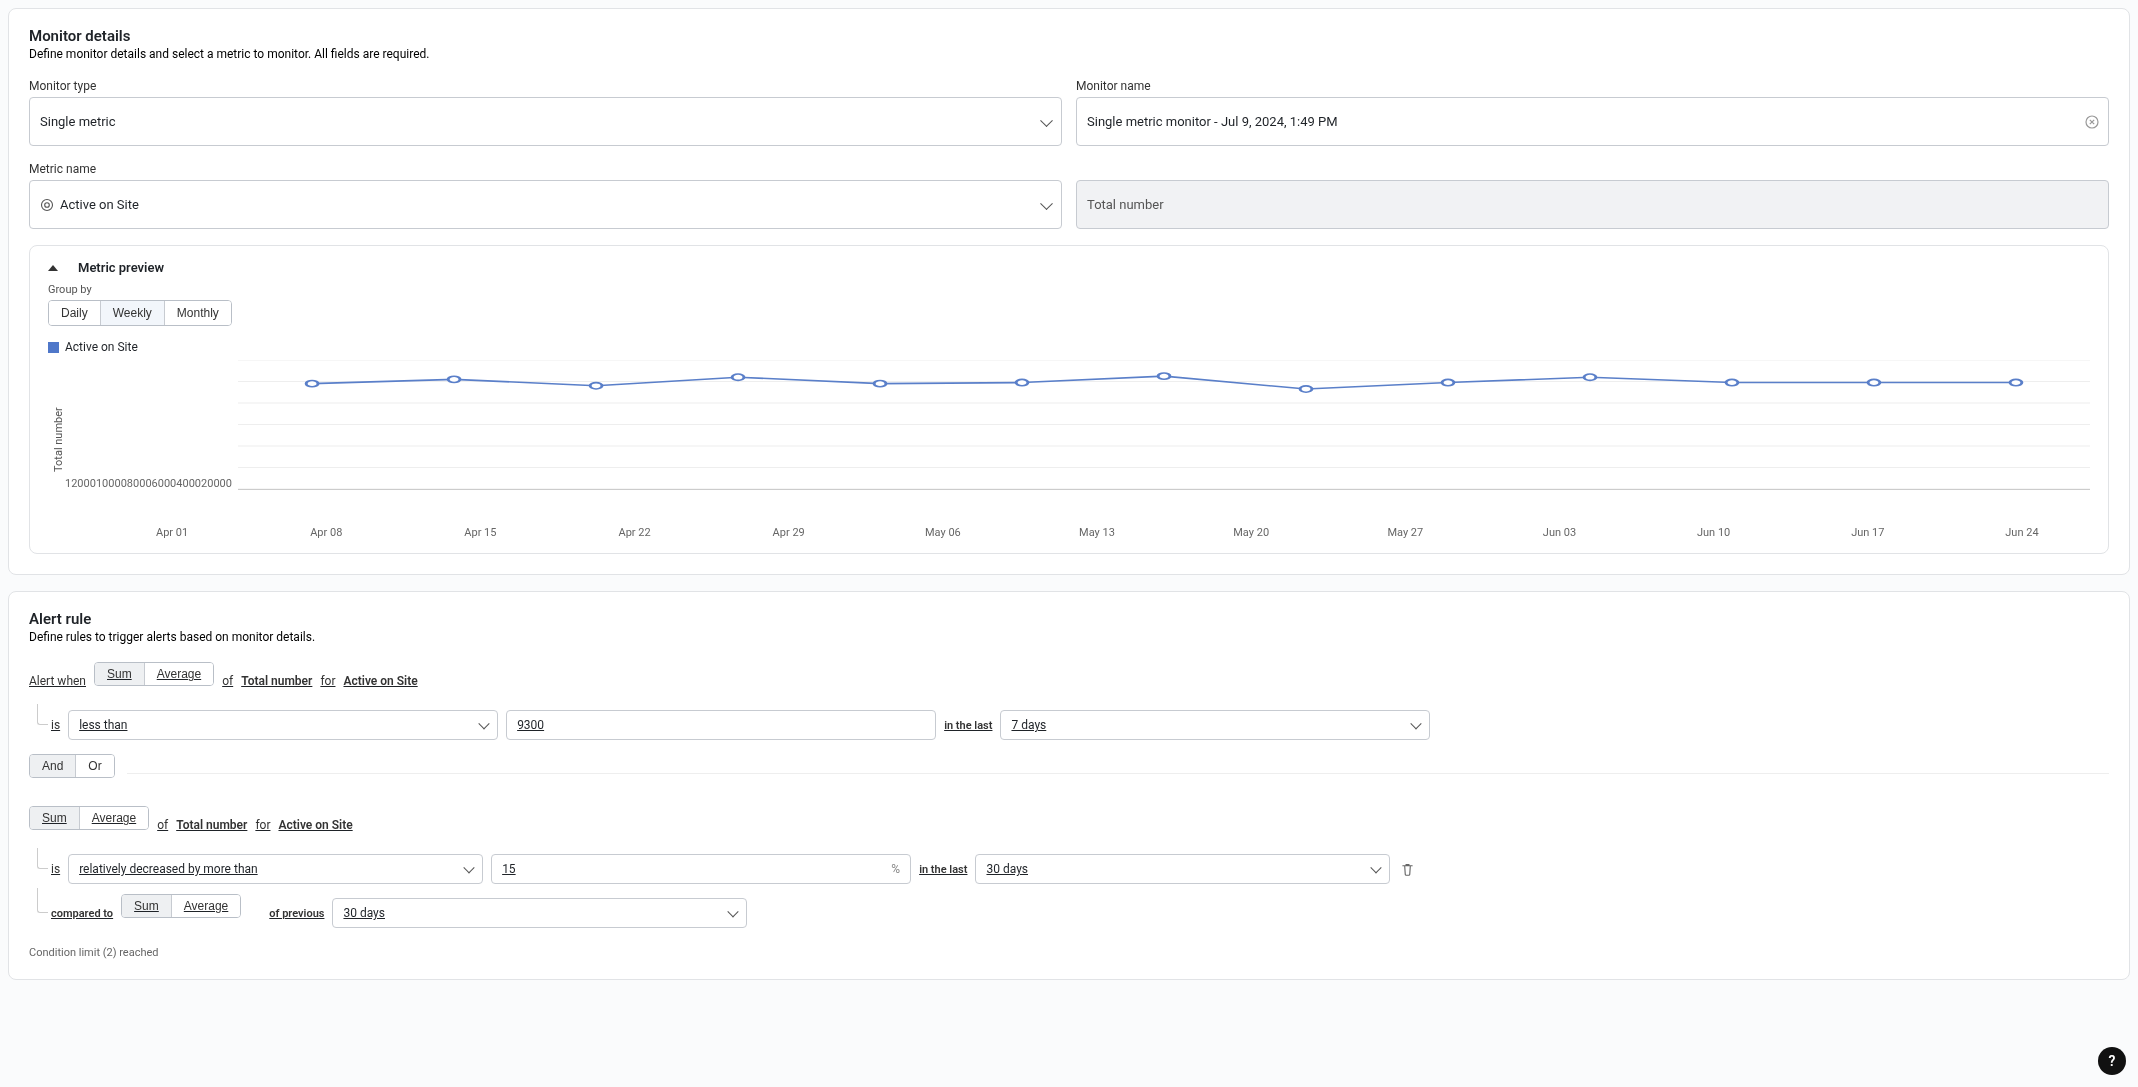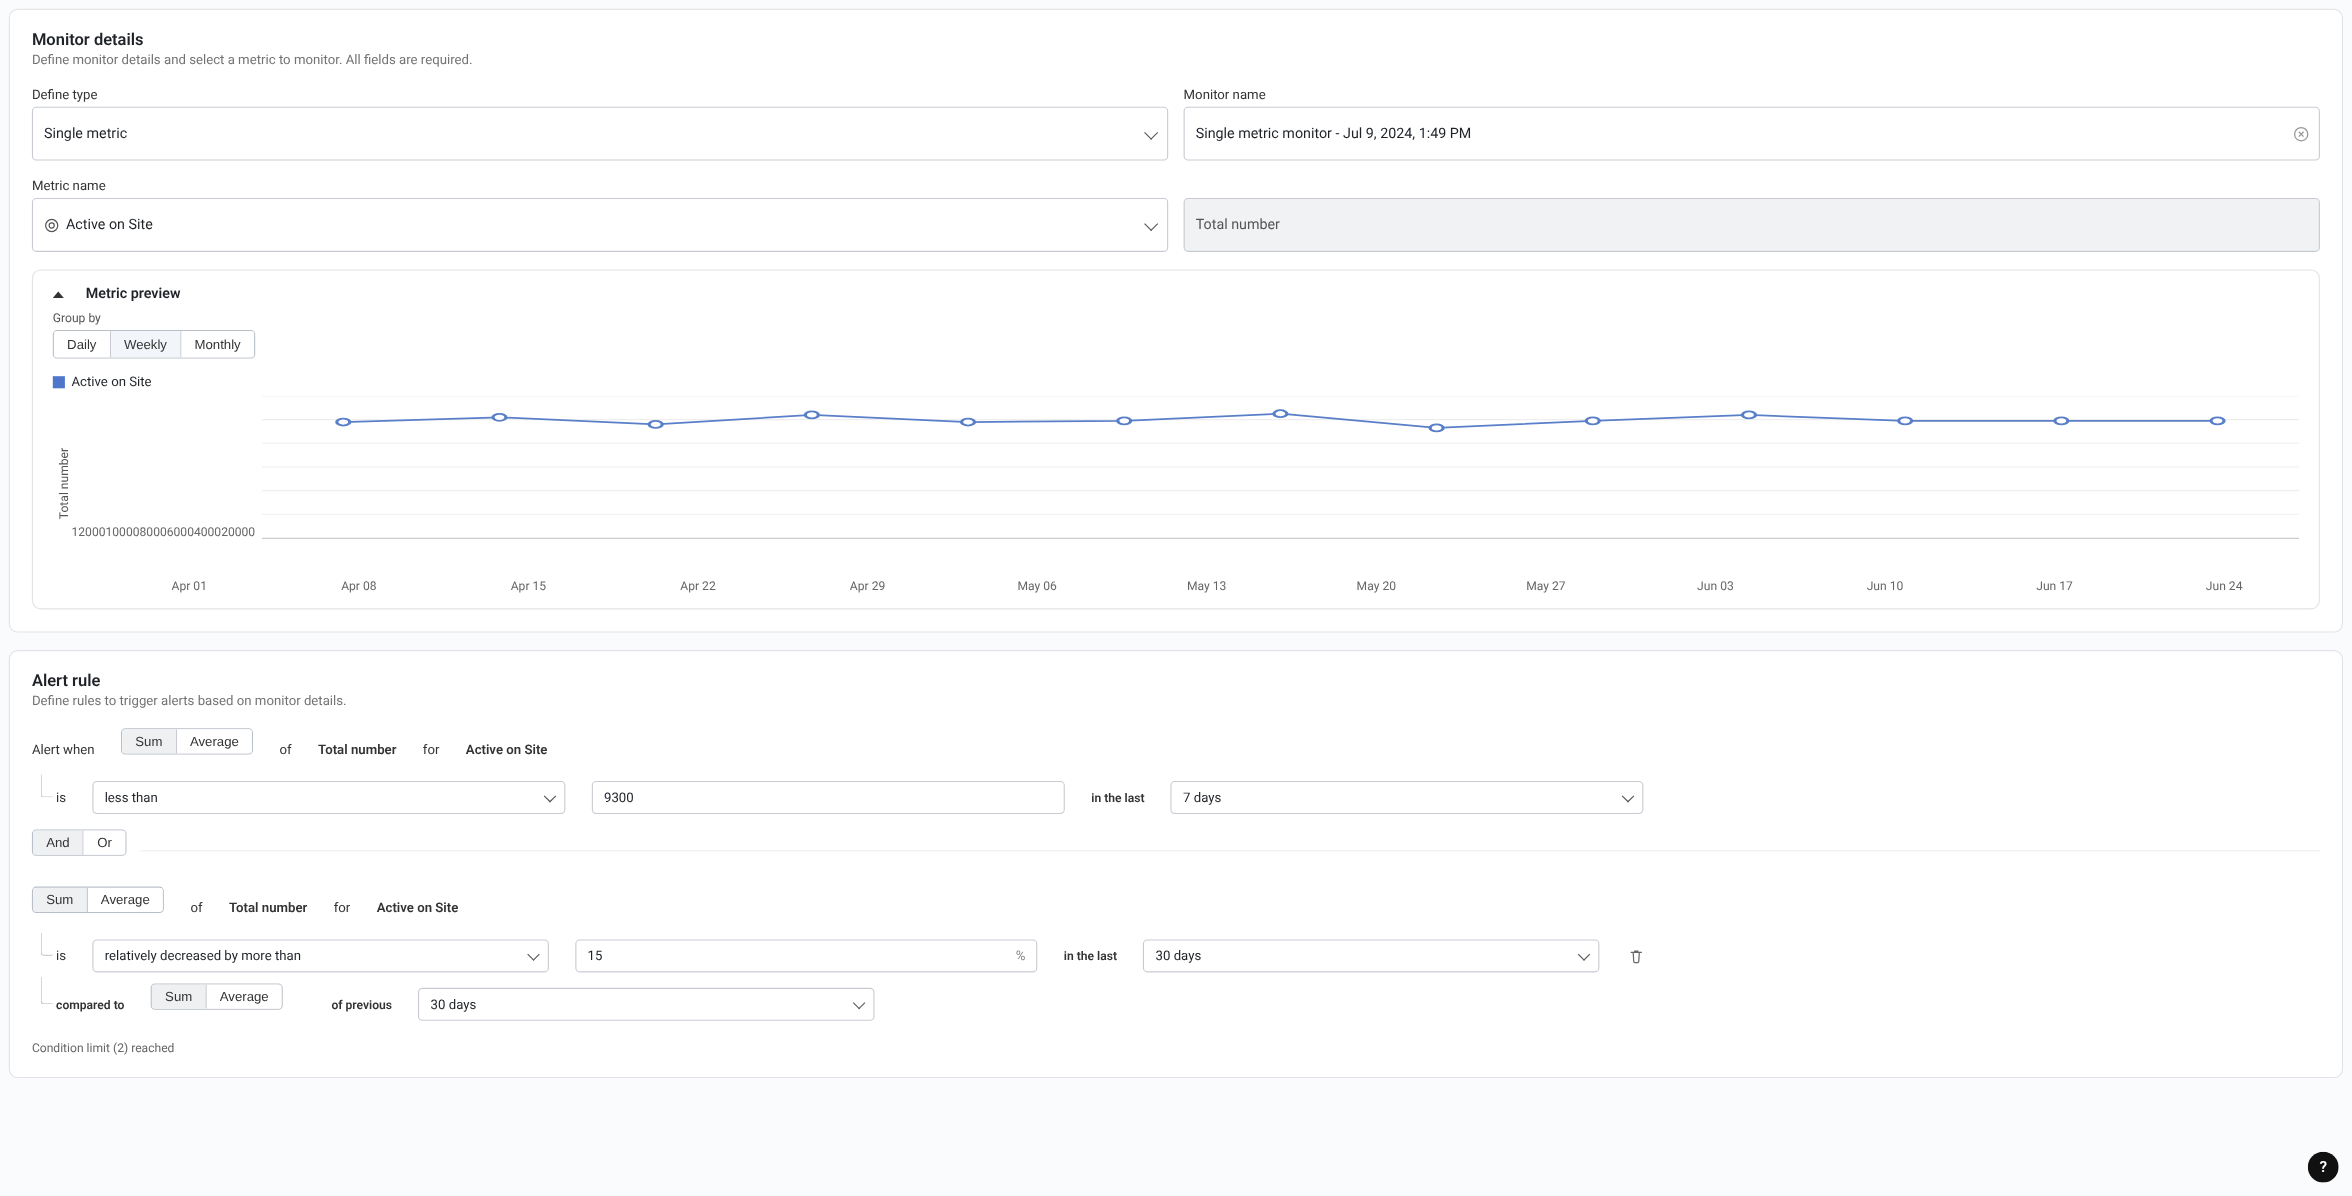--- a/index.html
+++ b/index.html
@@ -17,21 +17,21 @@
     padding: 18px 20px 20px 20px;
     margin-bottom: 16px;
   }
   .panel-title {
     font-size: 15px;
     font-weight: 600;
     margin-bottom: 2px;
   }
   .panel-sub {
     font-size: 12px;
-    color: #737373;
+    color: #000000;
     margin-bottom: 18px;
   }
   .row {
     display: flex;
     gap: 14px;
     margin-bottom: 16px;
   }
   .col { flex: 1; display: flex; flex-direction: column; }
   .field-label {
     font-size: 12px;
@@ -152,21 +152,21 @@
   .xlabels {
     display:flex; gap:18px;
     font-size:11px; color:#666;
     margin-left:56px;
     margin-top:6px;
   }
   .xlabels span { flex:1; text-align:center; }
   svg.chart-svg { position:absolute; inset:0; width:100%; height:100%; }
 
   
-  .inline { display:flex; align-items:center; gap:24px; flex-wrap:wrap; margin-bottom:10px; }
+  .inline { display:flex; align-items:center; gap:8px; flex-wrap:wrap; margin-bottom:10px;text-decoration:underline; }
   .inline .text { font-size:12px; color:#333; }
   .inline .bold { font-weight:600; }
   .indent { margin-left:22px; position:relative; }
   .indent::before {
     content:"";
     position:absolute; left:-14px; top:-6px; bottom:50%;
     width:10px;
     border-left:1px solid #ccc;
     border-bottom:1px solid #ccc;
     border-bottom-left-radius:3px;
@@ -214,21 +214,21 @@
 </style>
 </head>
 <body>
 
 <div class="panel">
   <div class="panel-title">Monitor details</div>
   <div class="panel-sub">Define monitor details and select a metric to monitor. All fields are required.</div>
 
   <div class="row">
     <div class="col">
-      <div class="field-label">Define type</div>
+      <div class="field-label">Monitor type</div>
       <div class="select">
         <span>Single metric</span>
       </div>
     </div>
     <div class="col">
       <div class="field-label">Monitor name</div>
       <div class="input-text">
         <span>Single metric monitor - Jul 9, 2024, 1:49 PM</span>
         <span class="input-clear">
           <svg width="14" height="14" viewBox="0 0 14 14">

